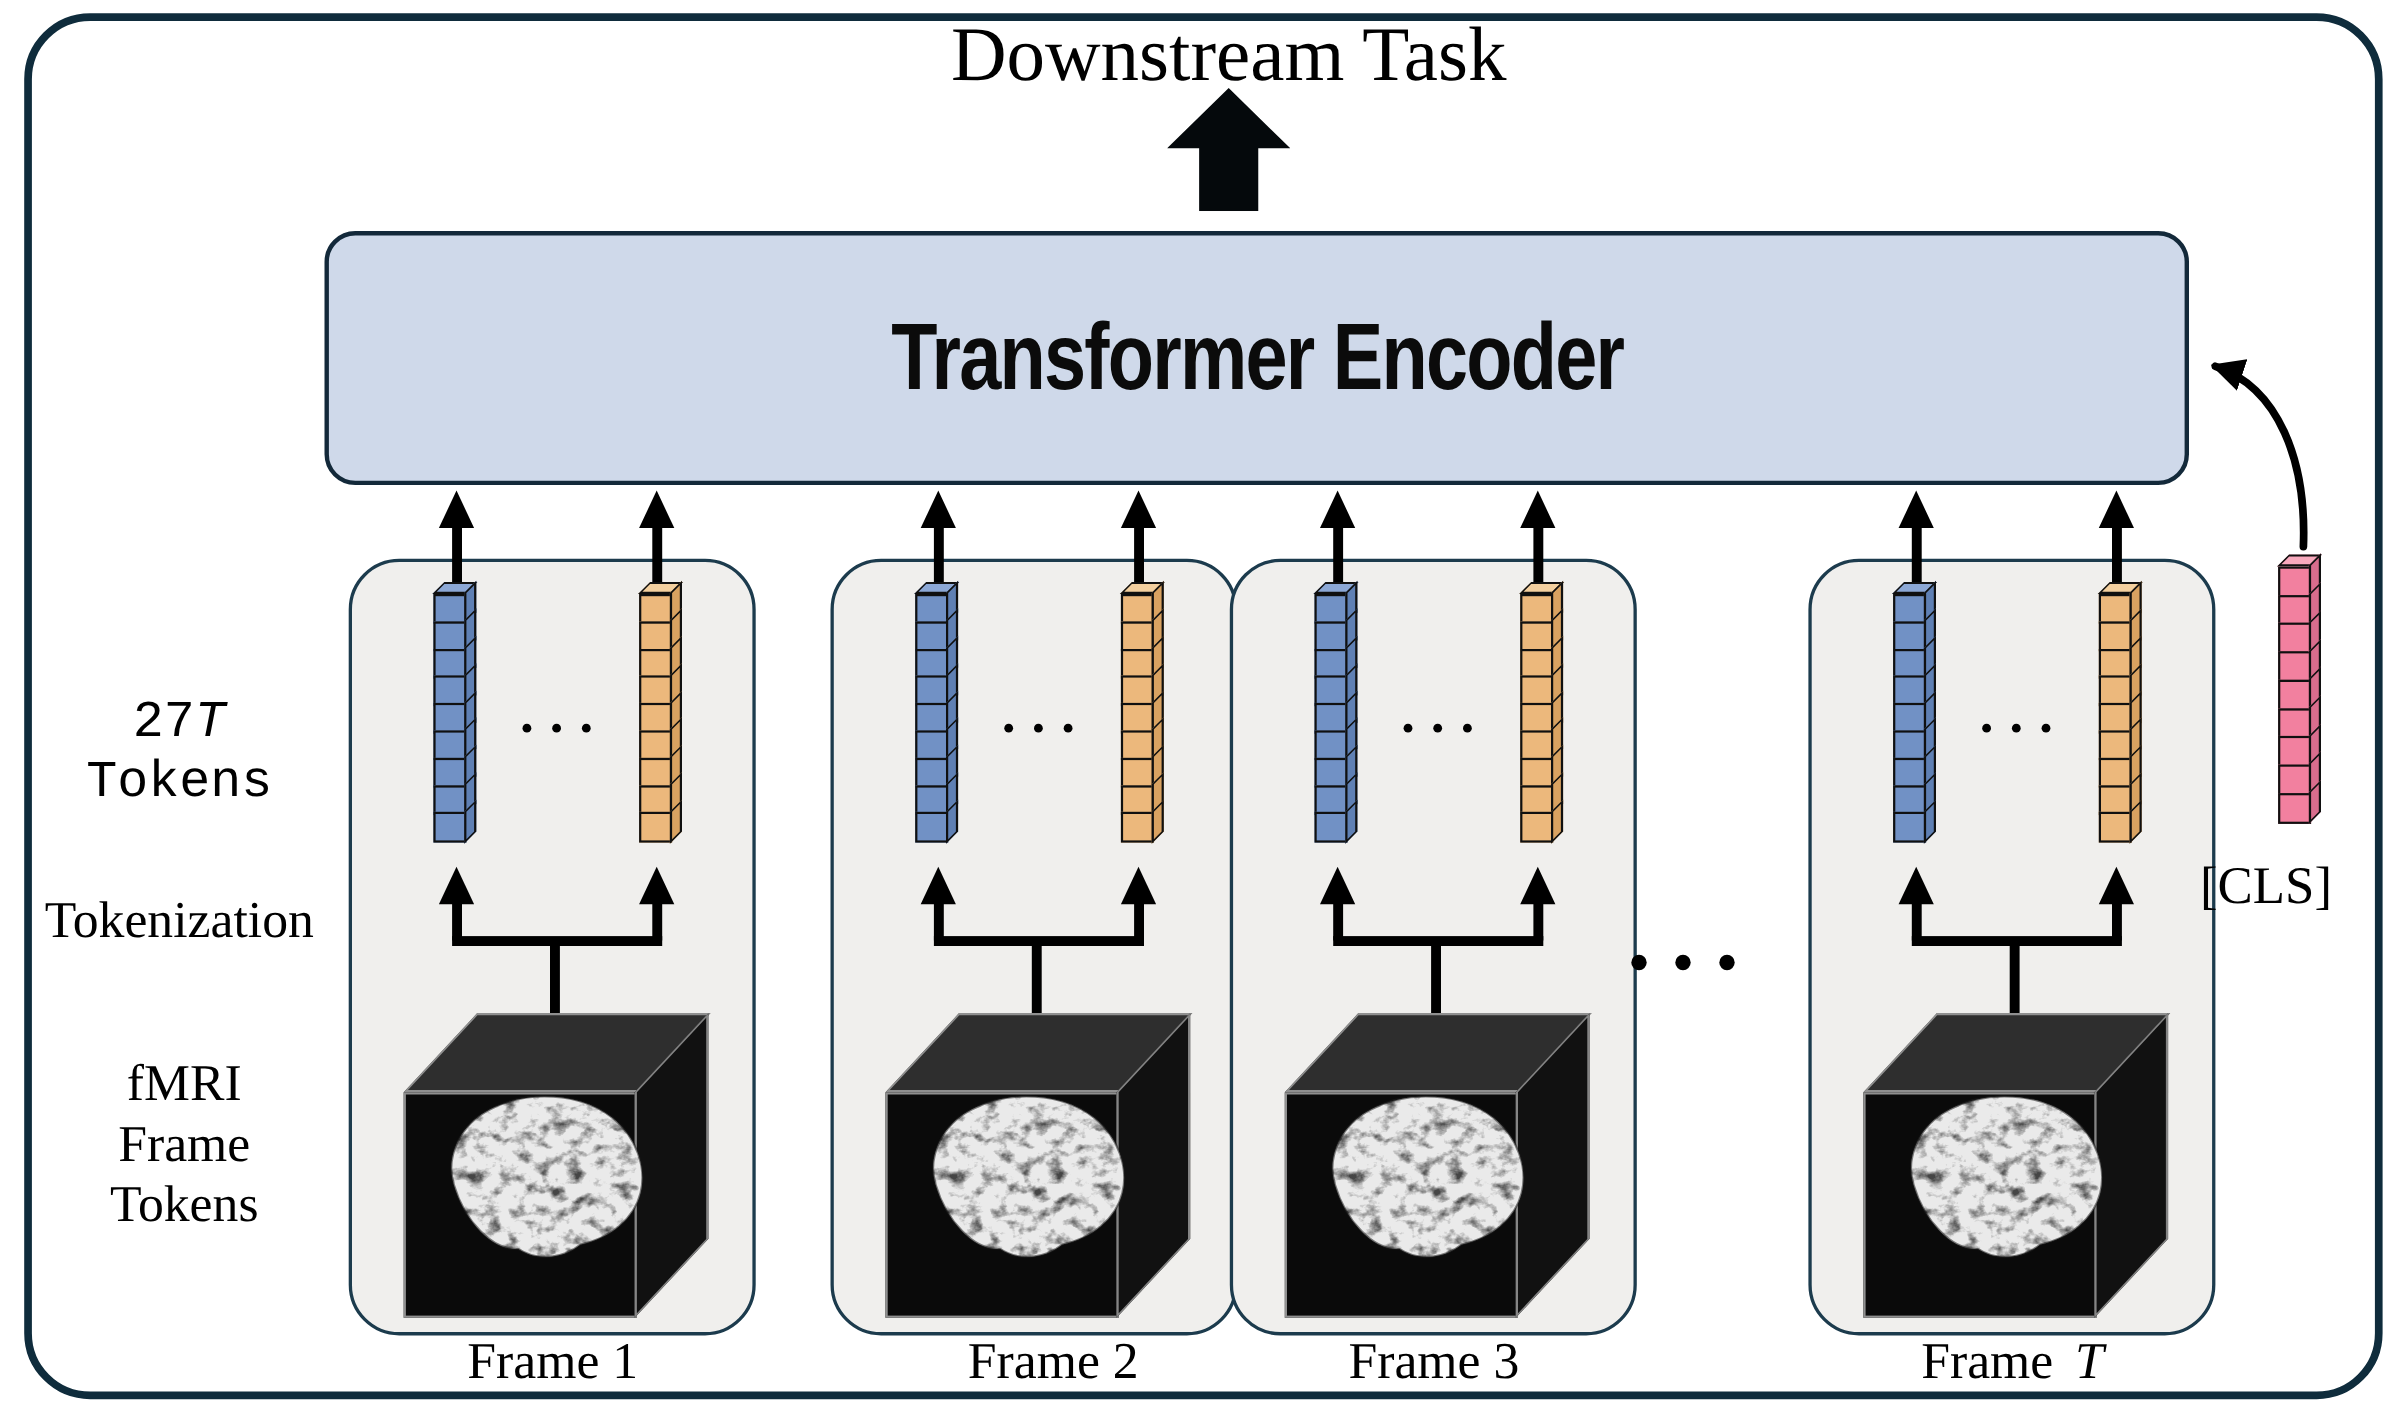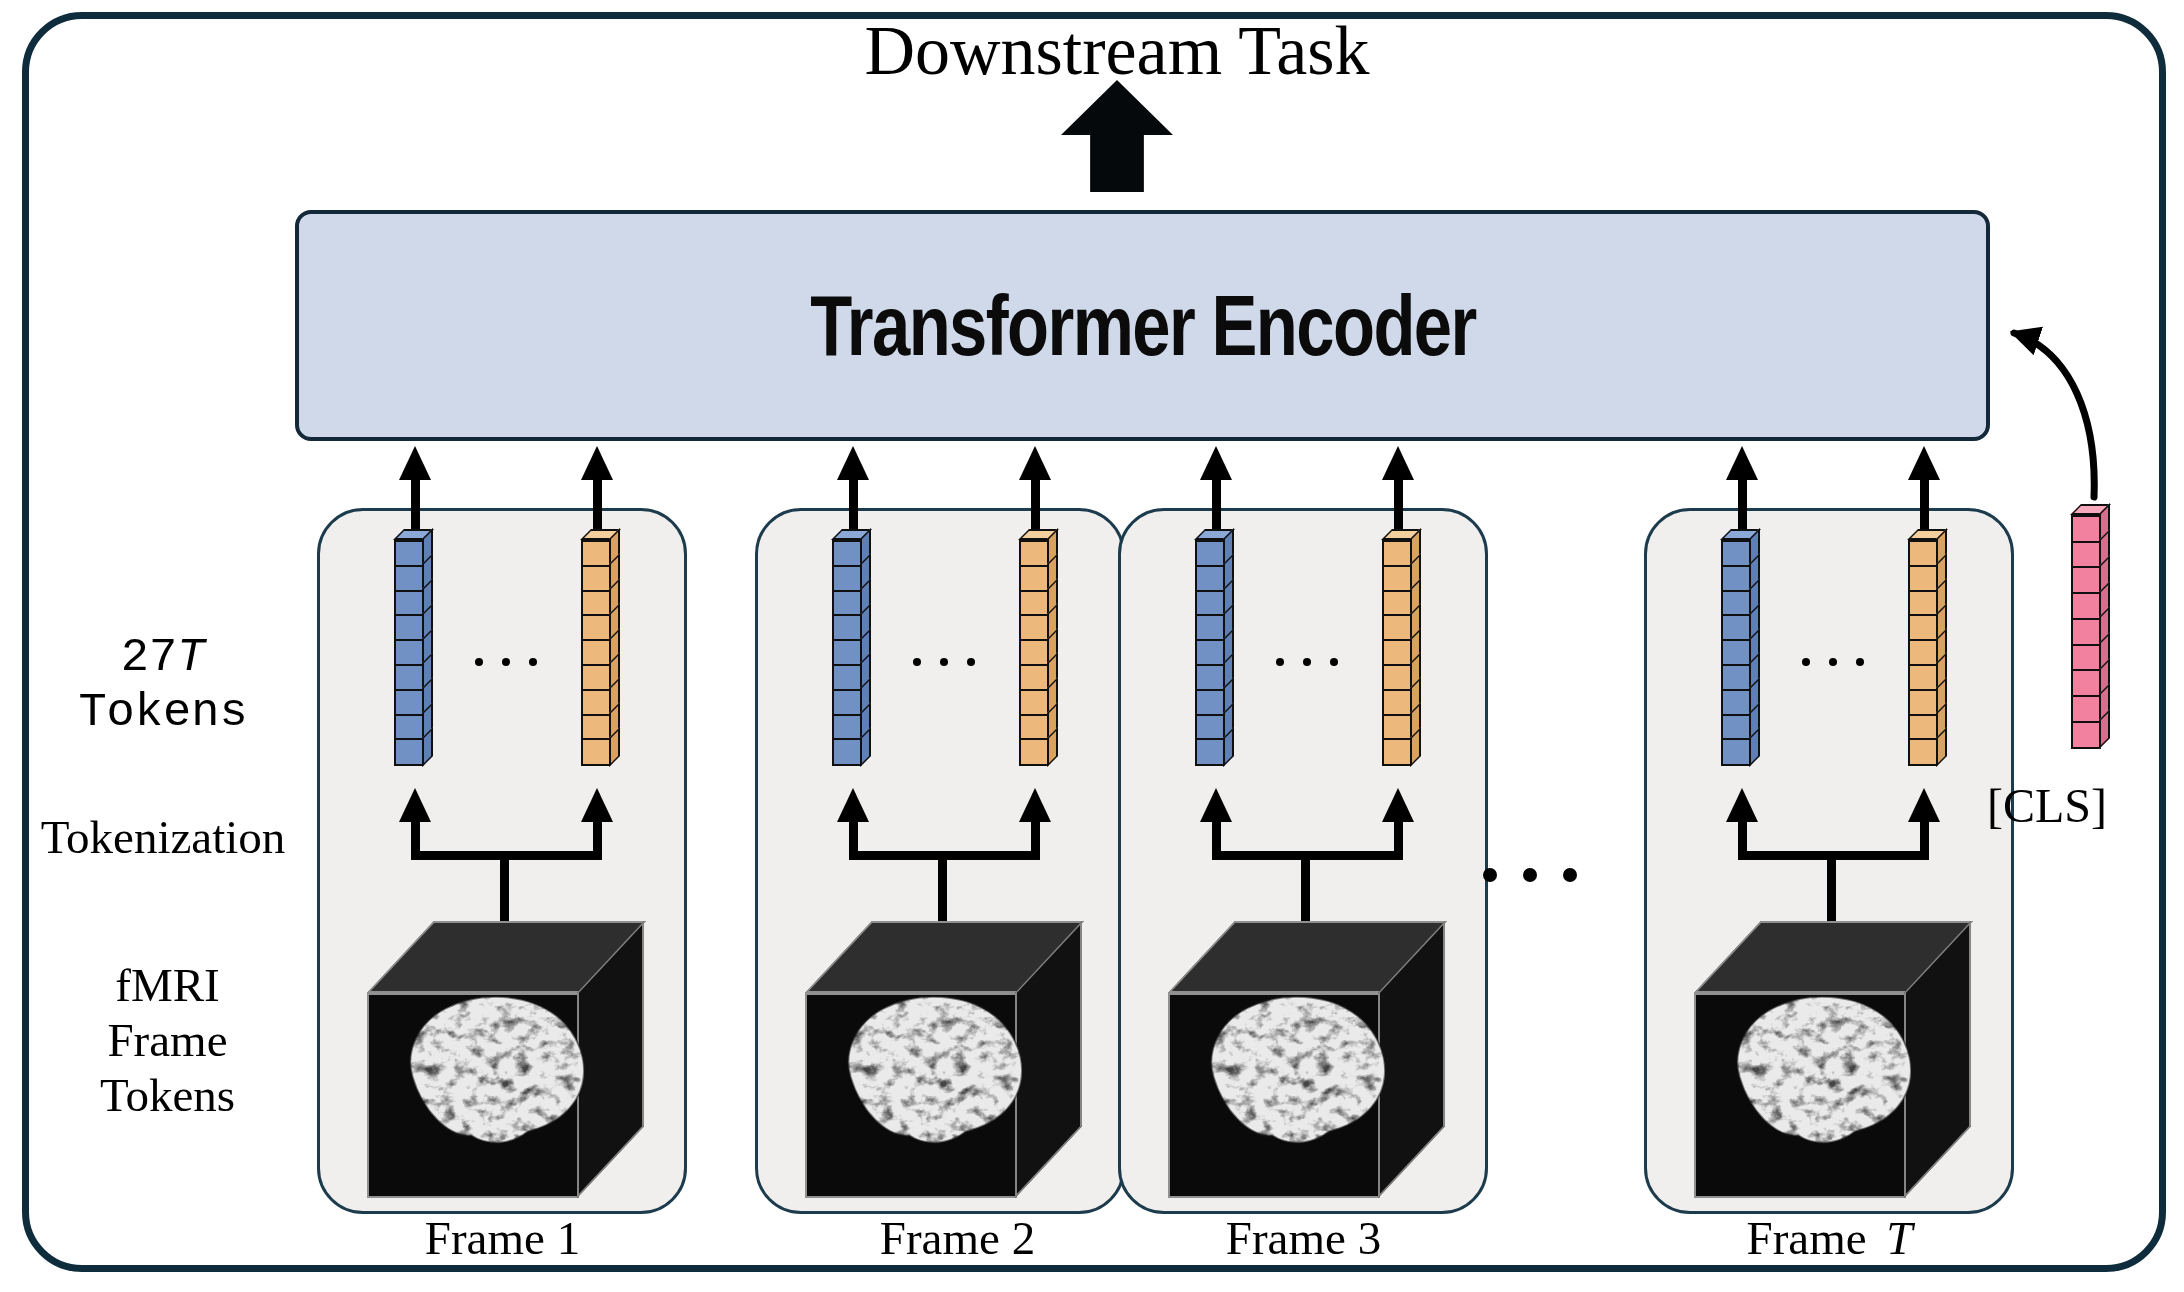--- a/index.html
+++ b/index.html
@@ -8,21 +8,21 @@
   .outer-box{position:absolute;left:22px;top:12px;width:2144px;height:1260px;box-sizing:border-box;
              border:7px solid var(--outer-border,#0f2c3c);border-radius:60px;background:#fff;}
 
   
   .downstream-label{position:absolute;left:817px;top:20px;width:600px;text-align:center;
                     font-size:70px;line-height:62px;}
   .big-arrow{position:absolute;left:1061px;top:80px;width:112px;height:112px;background:#05090c;
              clip-path:polygon(50% 0,100% 49%,74% 49%,74% 100%,26% 100%,26% 49%,0 49%);}
   .encoder-box{position:absolute;left:295px;top:210px;width:1695px;height:231px;box-sizing:border-box;
                background:var(--encoder-fill,#cfd9ea);border:4px solid var(--encoder-border,#13293a);
-               border-radius:16px;display:flex;align-items:center;justify-content:center;}
+               border-radius:28px;display:flex;align-items:center;justify-content:center;}
   .encoder-text{font-family:"Liberation Sans",sans-serif;font-weight:700;font-size:86px;
                 letter-spacing:-2px;transform:scaleX(0.8);display:inline-block;white-space:nowrap;color:#0b0b0b;}
 
   
   .side-label{position:absolute;font-size:47px;line-height:55px;text-align:center;}
   .tokens-label{left:30px;top:630px;width:266px;font-family:Liberation Mono, monospace;}
   .tokenization-label{left:25px;top:810px;width:276px;}
   .fmri-label{left:60px;top:958px;width:215px;text-align:center;}
   .it,.it-var{font-style:italic;}
   .it-var{margin-left:8px;}
@@ -76,21 +76,21 @@
   
   .cube{position:absolute;left:47px;top:482px;width:212px;height:205px;box-sizing:border-box;
         background:#0a0a0a;border:2px solid #909090;}
   .cube::before{content:"";position:absolute;left:-2px;top:-74px;width:212px;height:72px;box-sizing:border-box;
         background:#2e2e2e;border:2px solid #909090;transform:skewX(-42.9deg);transform-origin:0 100%;}
   .cube::after{content:"";position:absolute;left:100%;top:-2px;width:67px;height:205px;box-sizing:border-box;
         background:#111;border:2px solid #858585;transform:skewY(-47deg);transform-origin:0 0;}
   .brain{position:absolute;left:26px;top:-12px;width:200px;height:168px;z-index:2;}
 
   
-  .cls-label{position:absolute;left:1927px;top:778px;width:180px;text-align:right;font-size:48px;}
+  .cls-label{position:absolute;left:2000px;top:778px;width:180px;text-align:left;font-size:48px;}
 
   .overlay{position:absolute;left:0;top:0;pointer-events:none;}
 </style>
 </head>
 <body>
 
 <div class="canvas">
 
   <div class="outer-box"></div>
 

